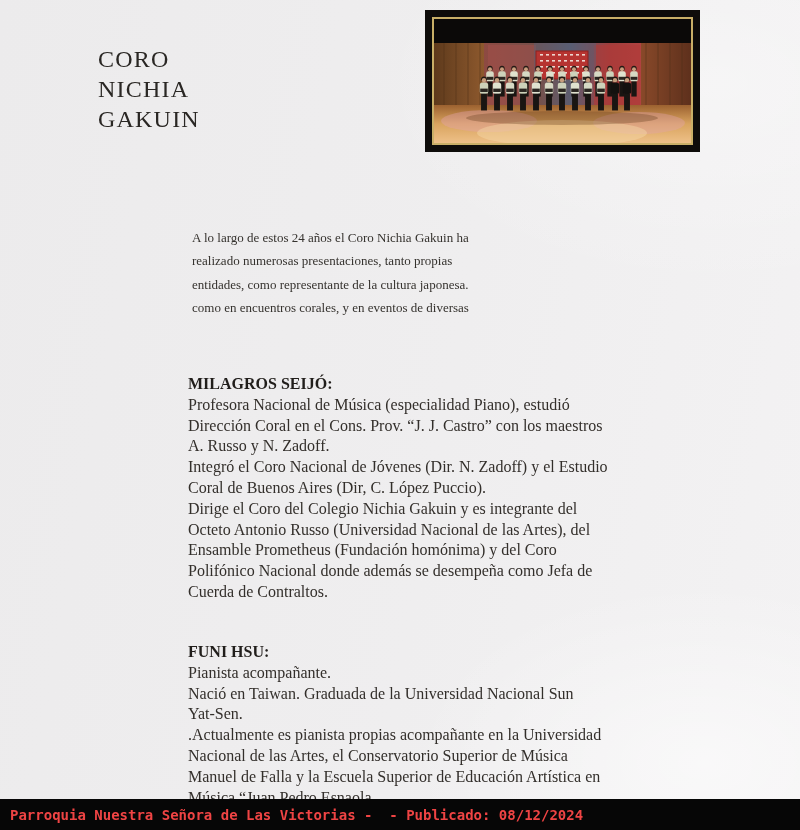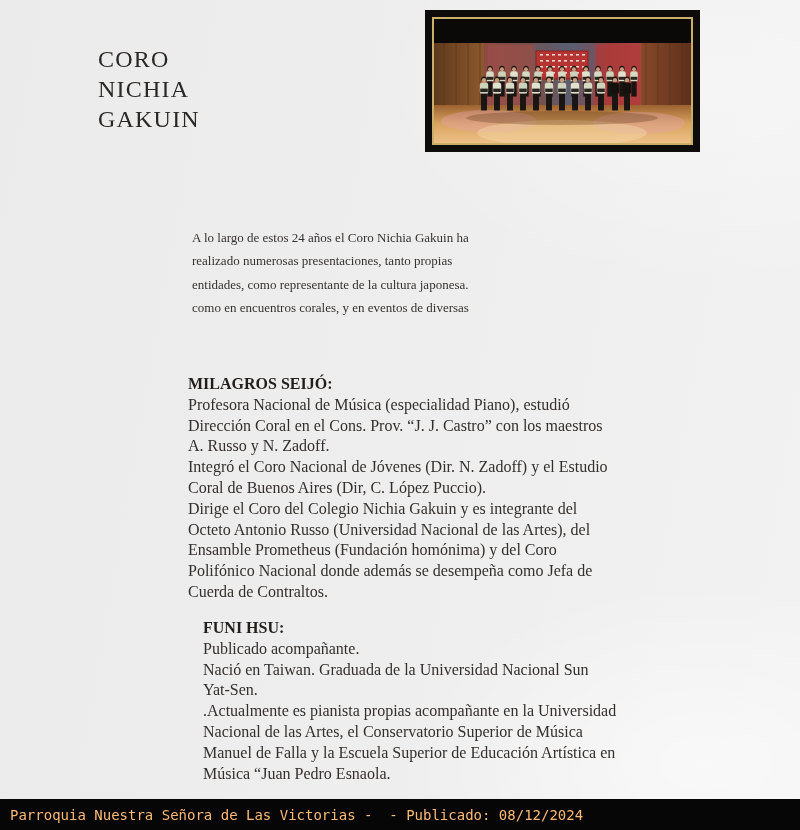--- a/index.html
+++ b/index.html
@@ -33,29 +33,29 @@
     font-size:13px;line-height:23.4px;color:#35322e;
   }
   .intro .line{white-space:pre;}
   .bio{
     position:absolute;left:188px;width:460px;
     font-size:16px;line-height:20.8px;color:#332f2b;
   }
   .bio .heading{font-weight:bold;color:#211e1b;}
   .bio .line{white-space:pre;}
   #section-0{top:374px;}
-  #section-1{top:618px;margin-left:15px;}
+  #section-1{top:642px;}
   .footer-bar{
     position:absolute;left:0;bottom:0;width:800px;height:31px;
     background:#060606;display:flex;align-items:center;
   }
   .footer-text{
     padding-left:10px;
     font-family:"DejaVu Sans Mono","Liberation Mono",monospace;
-    font-weight:normal;font-size:14px;color:#fdba74;
+    font-weight:bold;font-size:14px;color:#ef4444;
     letter-spacing:0px;white-space:pre;
   }
 </style>
 </head>
 <body>
 
 <div class="page">
 
   <div class="title">
       <div class="line">CORO</div>
@@ -347,21 +347,21 @@
         <div class="line">Octeto Antonio Russo (Universidad Nacional de las Artes), del</div>
         <div class="line">Ensamble Prometheus (Fundación homónima) y del Coro</div>
         <div class="line">Polifónico Nacional donde además se desempeña como Jefa de</div>
         <div class="line">Cuerda de Contraltos.</div>
       </div>
   </div>
 
   <div class="bio" id="section-1">
     <div class="heading">FUNI HSU:</div>
     <div>
-        <div class="line">Publicado acompañante.</div>
+        <div class="line">Pianista acompañante.</div>
         <div class="line">Nació en Taiwan. Graduada de la Universidad Nacional Sun</div>
         <div class="line">Yat-Sen.</div>
         <div class="line">.Actualmente es pianista propias acompañante en la Universidad</div>
         <div class="line">Nacional de las Artes, el Conservatorio Superior de Música</div>
         <div class="line">Manuel de Falla y la Escuela Superior de Educación Artística en</div>
         <div class="line">Música “Juan Pedro Esnaola.</div>
       </div>
   </div>
 
   <div class="footer-bar">

